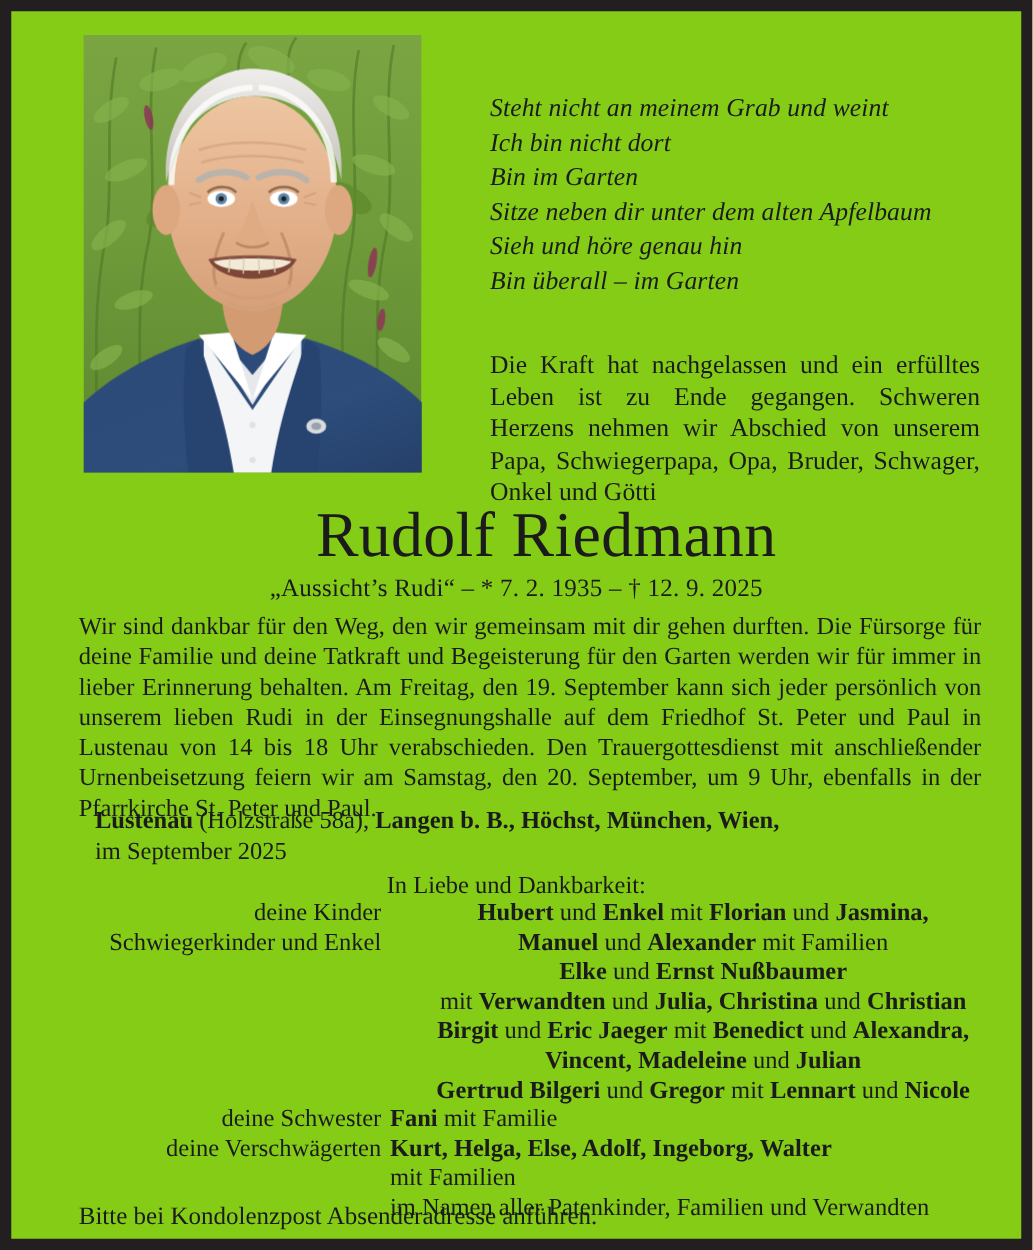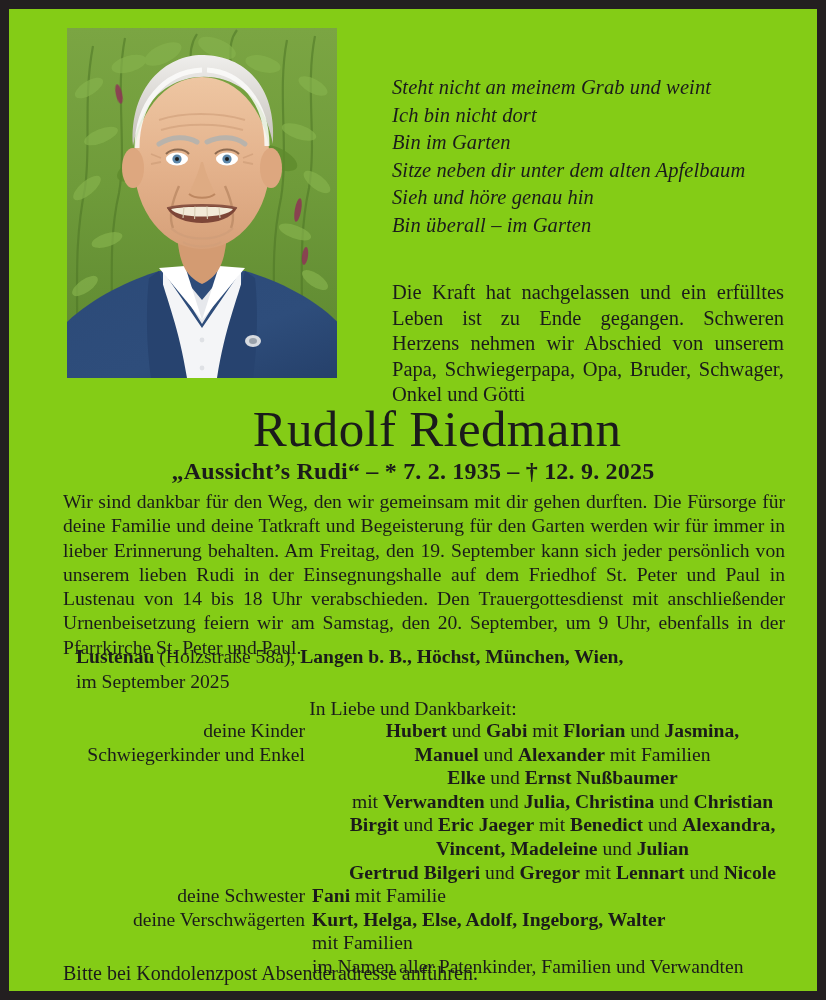--- a/index.html
+++ b/index.html
@@ -81,23 +81,23 @@
   }
   .name {
     font-size: 51px;
     line-height: 56px;
     font-weight: 400;
     letter-spacing: 0.3px;
     padding-left: 48px;
   }
   .nickname {
     margin-top: 2px;
-    font-size: 24px;
+    font-size: 20px;
     line-height: 24px;
-    font-weight: bold;
+    font-weight: normal;
     letter-spacing: 0.2px;
   }
 
   
   .maintext {
     position: absolute;
     left: 54px;
     top: 481px;
     width: 722px;
     font-size: 19.6px;
@@ -326,21 +326,21 @@
     <div class="places">
       <div><b>Lustenau</b><span> (Holzstraße 58a), </span><b>Langen b. B., Höchst, München, Wien,</b></div>
       <div>im September 2025</div>
     </div>
 
     <div class="dedication">In Liebe und Dankbarkeit:</div>
 
     <div class="family">
         <div class="frow">
           <div class="flabel">deine Kinder</div>
-          <div class="fnames"><b>Hubert</b> und <b>Gabi</b> mit <b>Florian</b> und <b>Jasmina,</b></div>
+          <div class="fnames"><b>Hubert</b> und <b>Enkel</b> mit <b>Florian</b> und <b>Jasmina,</b></div>
         </div>
         <div class="frow">
           <div class="flabel">Schwiegerkinder und Enkel</div>
           <div class="fnames"><b>Manuel</b> und <b>Alexander</b> mit Familien</div>
         </div>
         <div class="frow">
           <div class="flabel"></div>
           <div class="fnames"><b>Elke</b> und <b>Ernst Nußbaumer</b></div>
         </div>
         <div class="frow">

